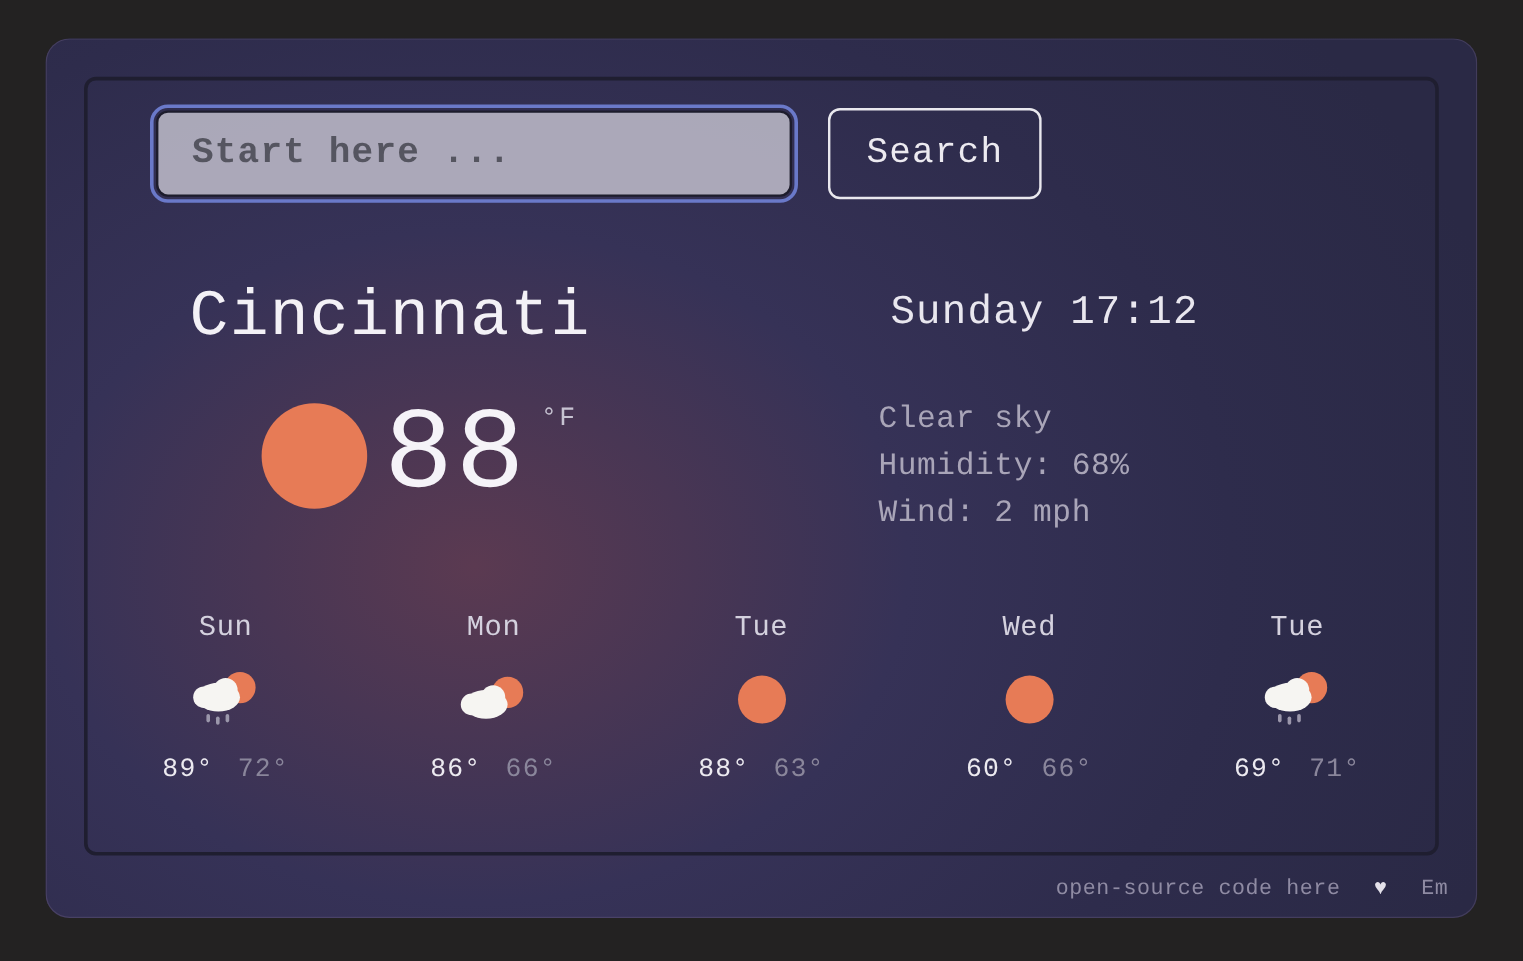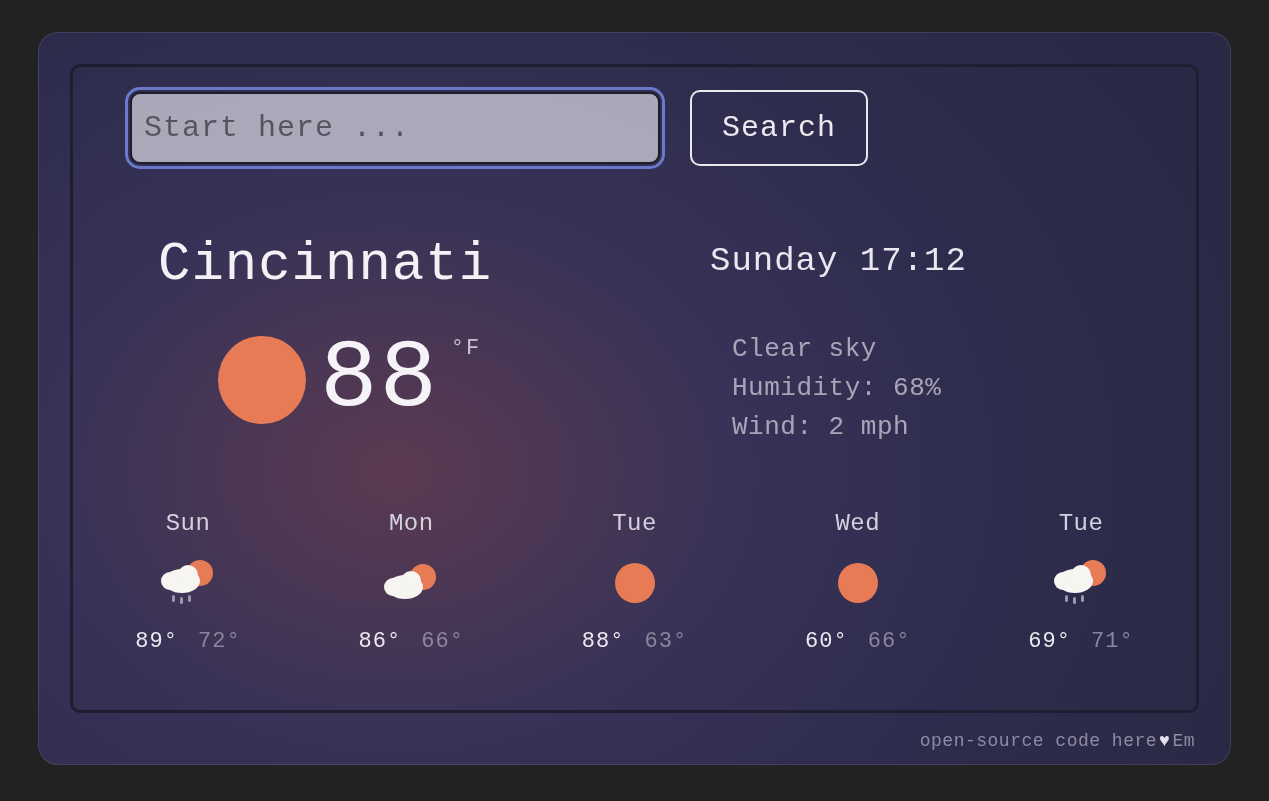--- a/index.html
+++ b/index.html
@@ -42,21 +42,22 @@
     height: 72px;
     border-radius: 10px;
     background: rgba(205,202,214,0.78);
     border: 2px solid #1d1c2c;
     outline: 3px solid #6a79c9;
     outline-offset: 2px;
     font-family: inherit;
     font-size: 30px;
     letter-spacing: 1px;
     color: #3a3a3a;
-    padding: 0 12px;
+    padding: 0 28px;
+    font-weight: bold;
   }
   .search-input::placeholder { color: #555560; }
   .search-button {
     height: 76px;
     padding: 12px 30px;
     border-radius: 10px;
     background: transparent;
     border: 2px solid #e9e8ee;
     color: #eceaf0;
     font-family: inherit;
@@ -94,21 +95,21 @@
   }
   .unit {
     position: absolute;
     top: 6px;
     right: -42px;
     font-size: 22px;
     color: #c7c3d2;
   }
   .datetime {
     position: absolute;
-    left: 672px;
+    left: 704px;
     top: 210px;
     font-size: 34px;
     color: #e9e7ef;
     letter-spacing: 1px;
     font-family: Liberation Mono, monospace;
   }
   .conditions {
     position: absolute;
     left: 694px;
     top: 298px;
@@ -136,28 +137,28 @@
     font-size: 24px;
     color: #d4d1de;
     letter-spacing: 0.5px;
   }
   .day-icon { height: 56px; display:flex; align-items:center; justify-content:center; }
   .temps { font-size: 22px; letter-spacing: 1px; }
   .hi { color: #eceaf0; }
   .lo { color: #8a869b; margin-left: 6px; }
   .footer {
     position: absolute;
-    right: 36px;
+    right: 24px;
     bottom: 14px;
     font-size: 18px;
     color: #8f8ba3;
     letter-spacing: 0.5px;
     display: flex;
     align-items: center;
-    gap: 2px;
+    gap: 28px;
   }
   .heart {
     color: #e4e1ea;
     font-size: 18px;
   }
 </style>
 </head>
 <body>
 
 <div class="panel">

